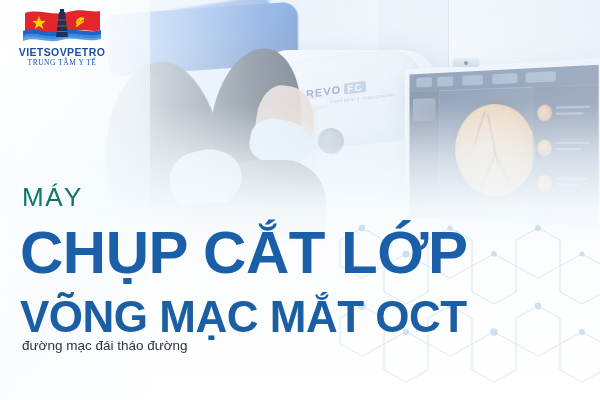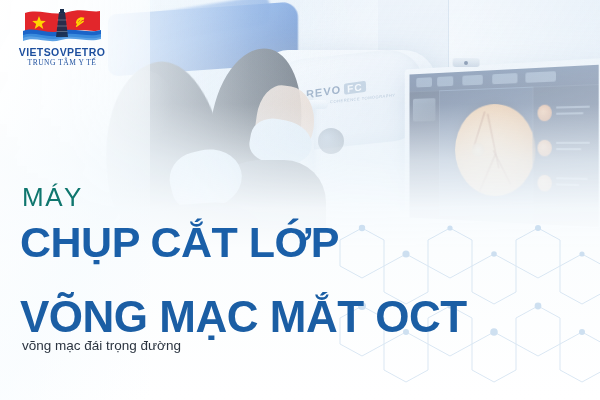--- a/index.html
+++ b/index.html
@@ -287,21 +287,21 @@
     font-size:26px;font-weight:400;letter-spacing:1.5px;
     color:#0f766e;
     font-family:"Liberation Sans",sans-serif;
   }
   .line1,.line2{
     position:absolute;left:20px;
     font-weight:700;letter-spacing:-.5px;
     font-family:"Liberation Sans",sans-serif;
     white-space:nowrap;
   }
-  .line1{top:218px;font-size:43px;color:#1a5fa8;}
+  .line1{top:218px;font-size:60px;color:#1a5fa8;}
   .line2{top:268px;font-size:44px;color:#1b5ea4;margin-top:24px;}
 
   .subtitle{
     position:absolute;left:22px;top:336px;
     font-size:13.5px;line-height:1.42;color:#2b3440;
     font-family:"Liberation Sans",sans-serif;
     max-width:420px;
   }
   .subtitle span{display:block;}
 </style>
@@ -439,16 +439,16 @@
   </div>
 
   <div class="kicker">MÁY</div>
   <div class="line1">CHỤP CẮT LỚP</div>
   <div class="line2">
     <span>VÕNG MẠC MẮT</span>
     <span>OCT</span>
   </div>
 
   <div class="subtitle">
-    <span>võng mạc đái trọng đường</span>
+    <span>đường mạc đái tháo đường</span>
   </div>
 
 </div>
 
 </body></html>

